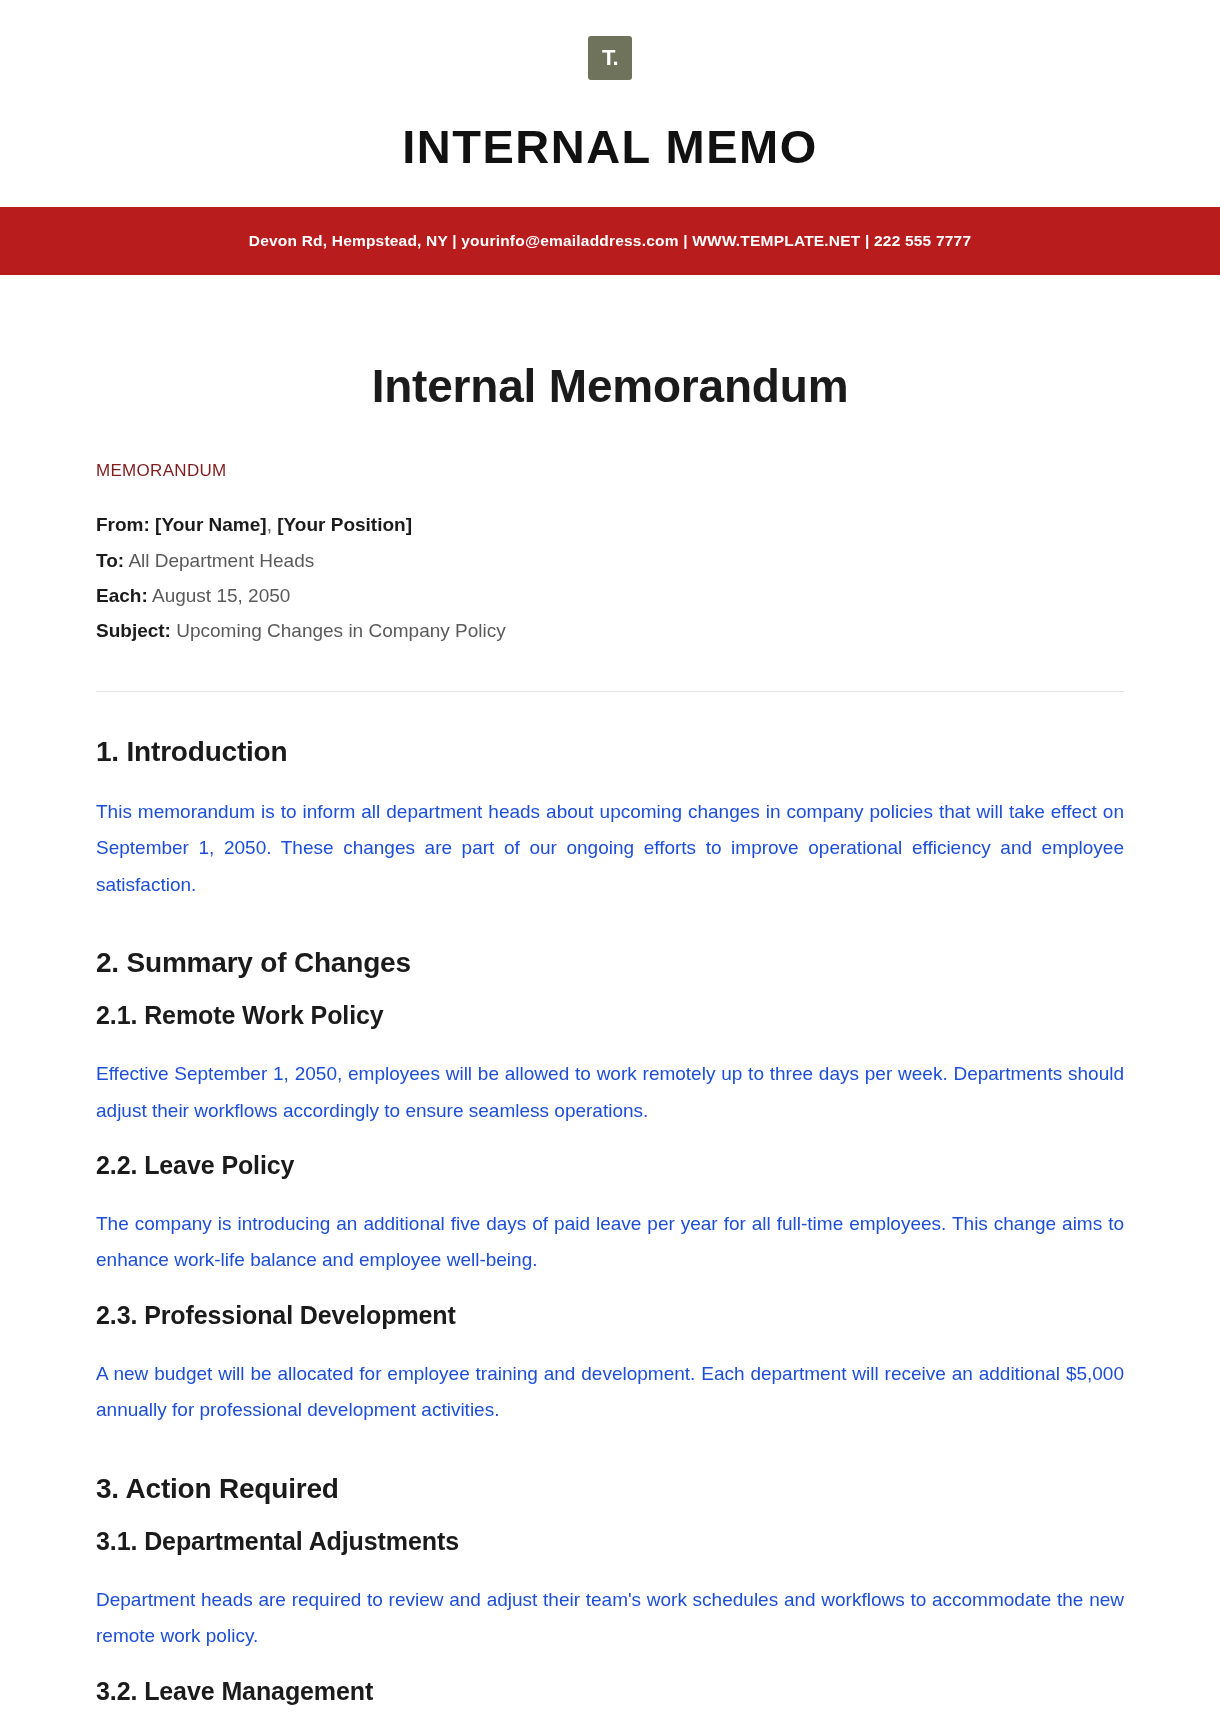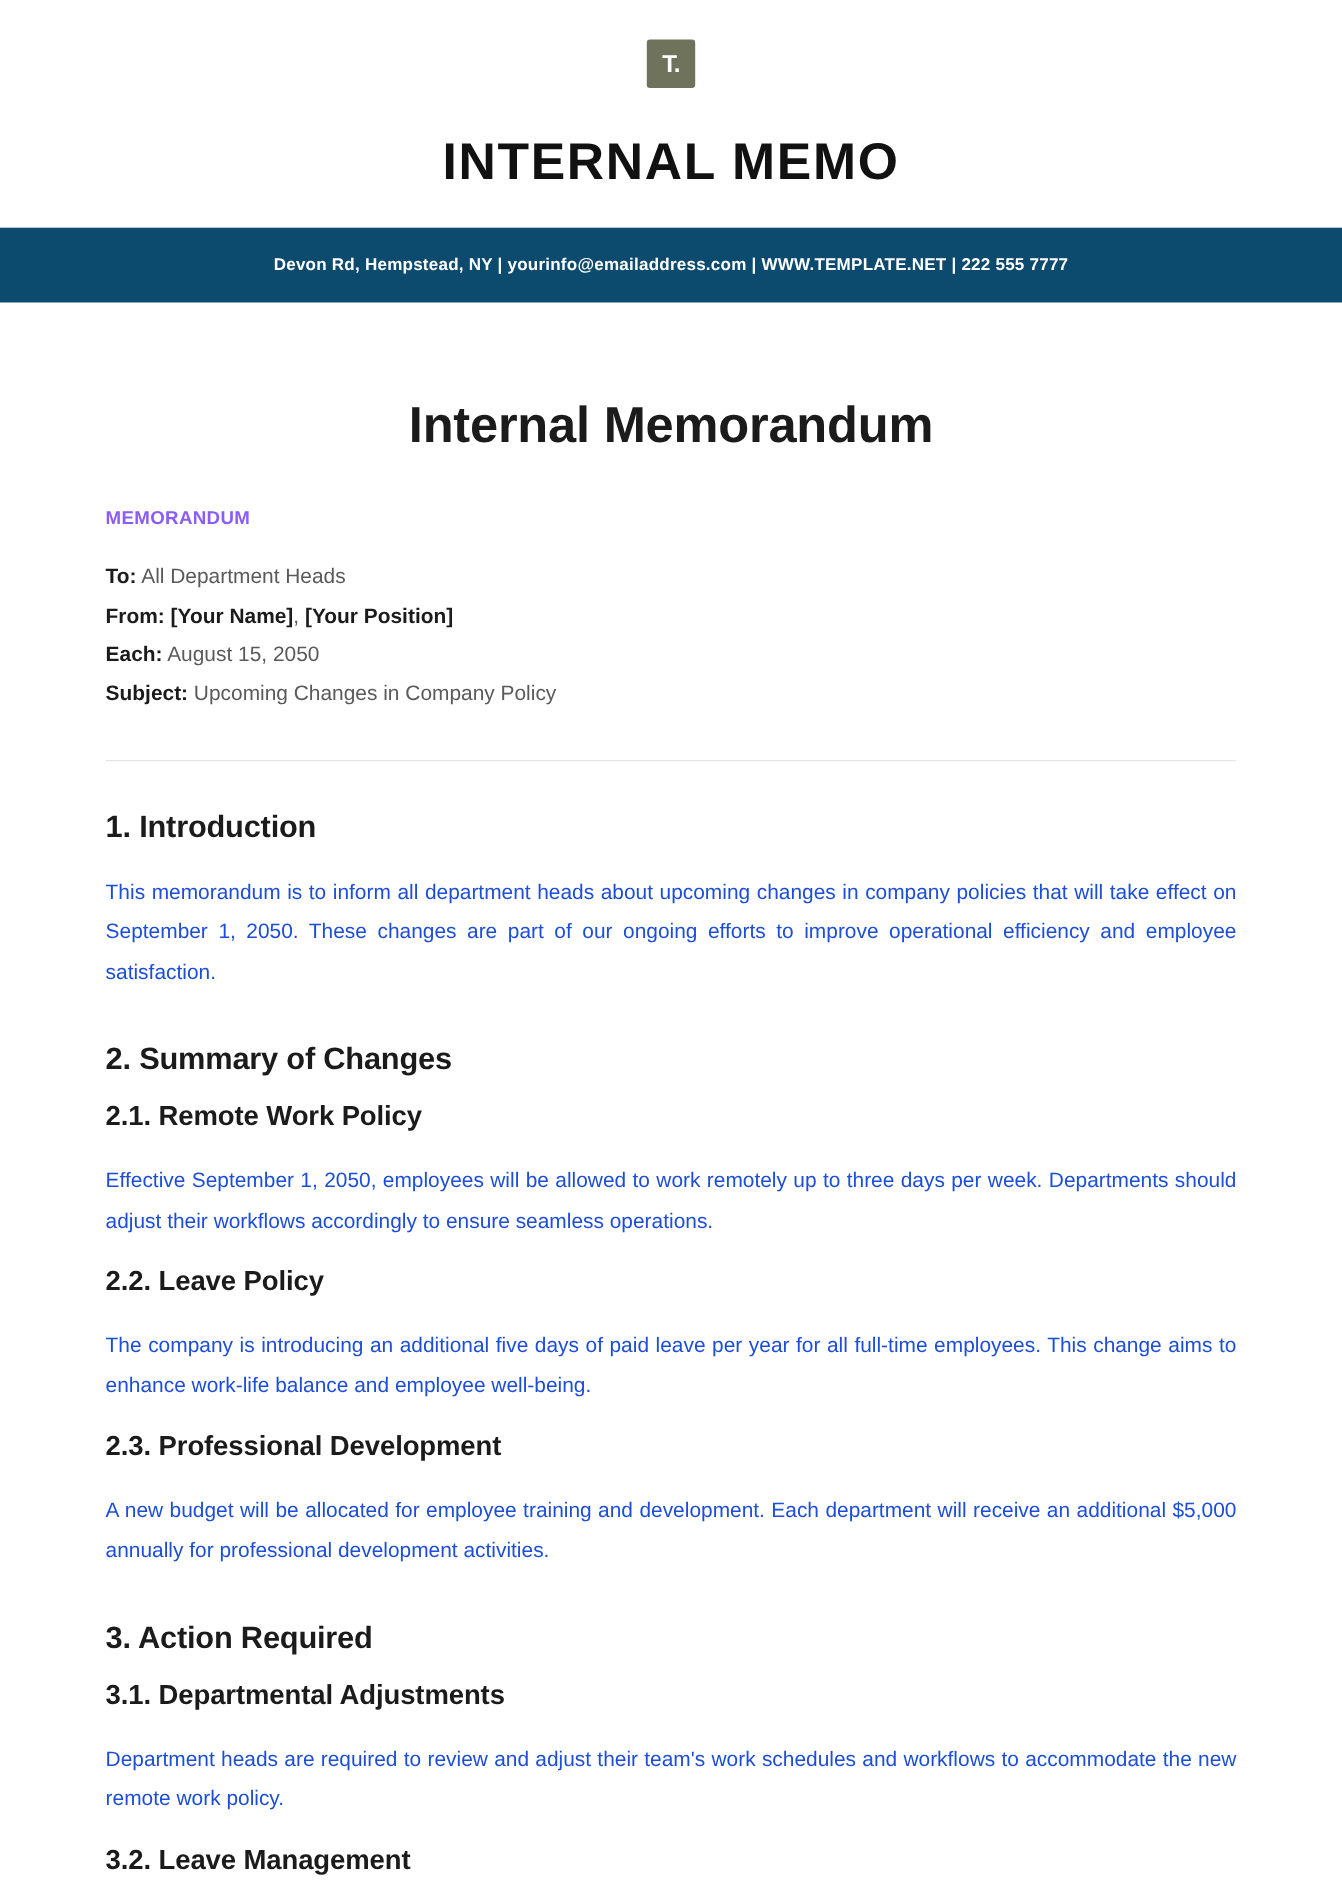--- a/index.html
+++ b/index.html
@@ -55,21 +55,21 @@
     letter-spacing: 1.5px;
     color: #111111;
     line-height: 1.05;
   }
 
   
   .contact-band {
     margin-top: 36px;
     width: 100%;
     height: 68px;
-    background: #0c4a6e;
+    background: #b91c1c;
     display: flex;
     align-items: center;
     justify-content: center;
   }
   .contact-band .contact-text {
     color: #ffffff;
     font-size: 15.5px;
     font-weight: 600;
     letter-spacing: 0.2px;
     white-space: nowrap;
@@ -85,22 +85,22 @@
     text-align: center;
     font-size: 46px;
     font-weight: 700;
     color: #1b1b1b;
     letter-spacing: -0.2px;
   }
 
   .memo-label {
     margin: 48px 0 0 0;
     font-size: 17px;
-    font-weight: 700;
-    color: #8b5cf6;
+    font-weight: 400;
+    color: #7f1d1d;
     letter-spacing: 0.3px;
   }
 
   .meta-block {
     margin-top: 26px;
   }
   .meta-line {
     font-size: 19px;
     line-height: 1.86;
     color: #5a5a5a;
@@ -175,31 +175,31 @@
 
   <div class="content">
 
     <h2 class="memo-heading">Internal Memorandum</h2>
 
     <div class="memo-label">MEMORANDUM</div>
 
     <div class="meta-block">
 
       <div class="meta-line">
-        <span class="lbl">To:</span>
-        <span class="val">All Department Heads</span>
-      </div>
-
-      <div class="meta-line">
         <span class="lbl">From:</span>
         <span class="val-bold">[Your Name]</span><span class="sep">,</span>
         <span class="val-bold">[Your Position]</span>
       </div>
 
       <div class="meta-line">
+        <span class="lbl">To:</span>
+        <span class="val">All Department Heads</span>
+      </div>
+
+      <div class="meta-line">
         <span class="lbl">Each:</span>
         <span class="val">August 15, 2050</span>
       </div>
 
       <div class="meta-line">
         <span class="lbl">Subject:</span>
         <span class="val">Upcoming Changes in Company Policy</span>
       </div>
 
     </div>

